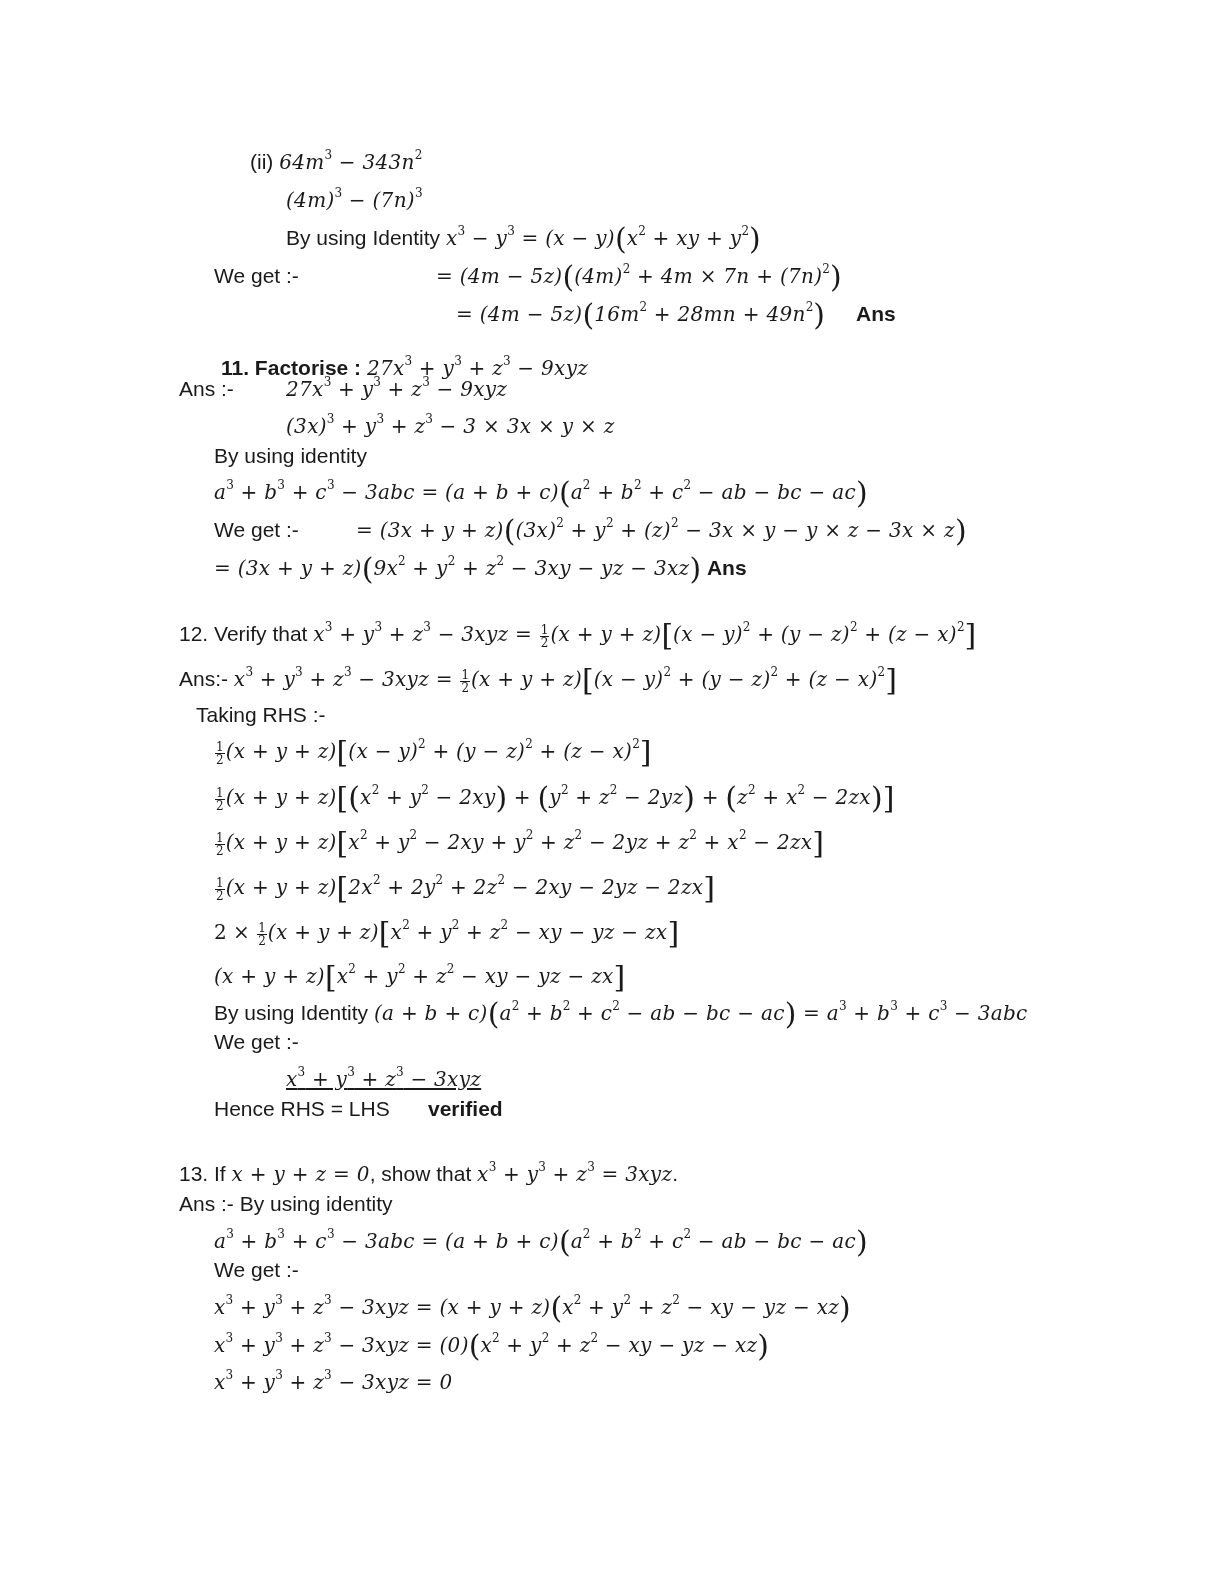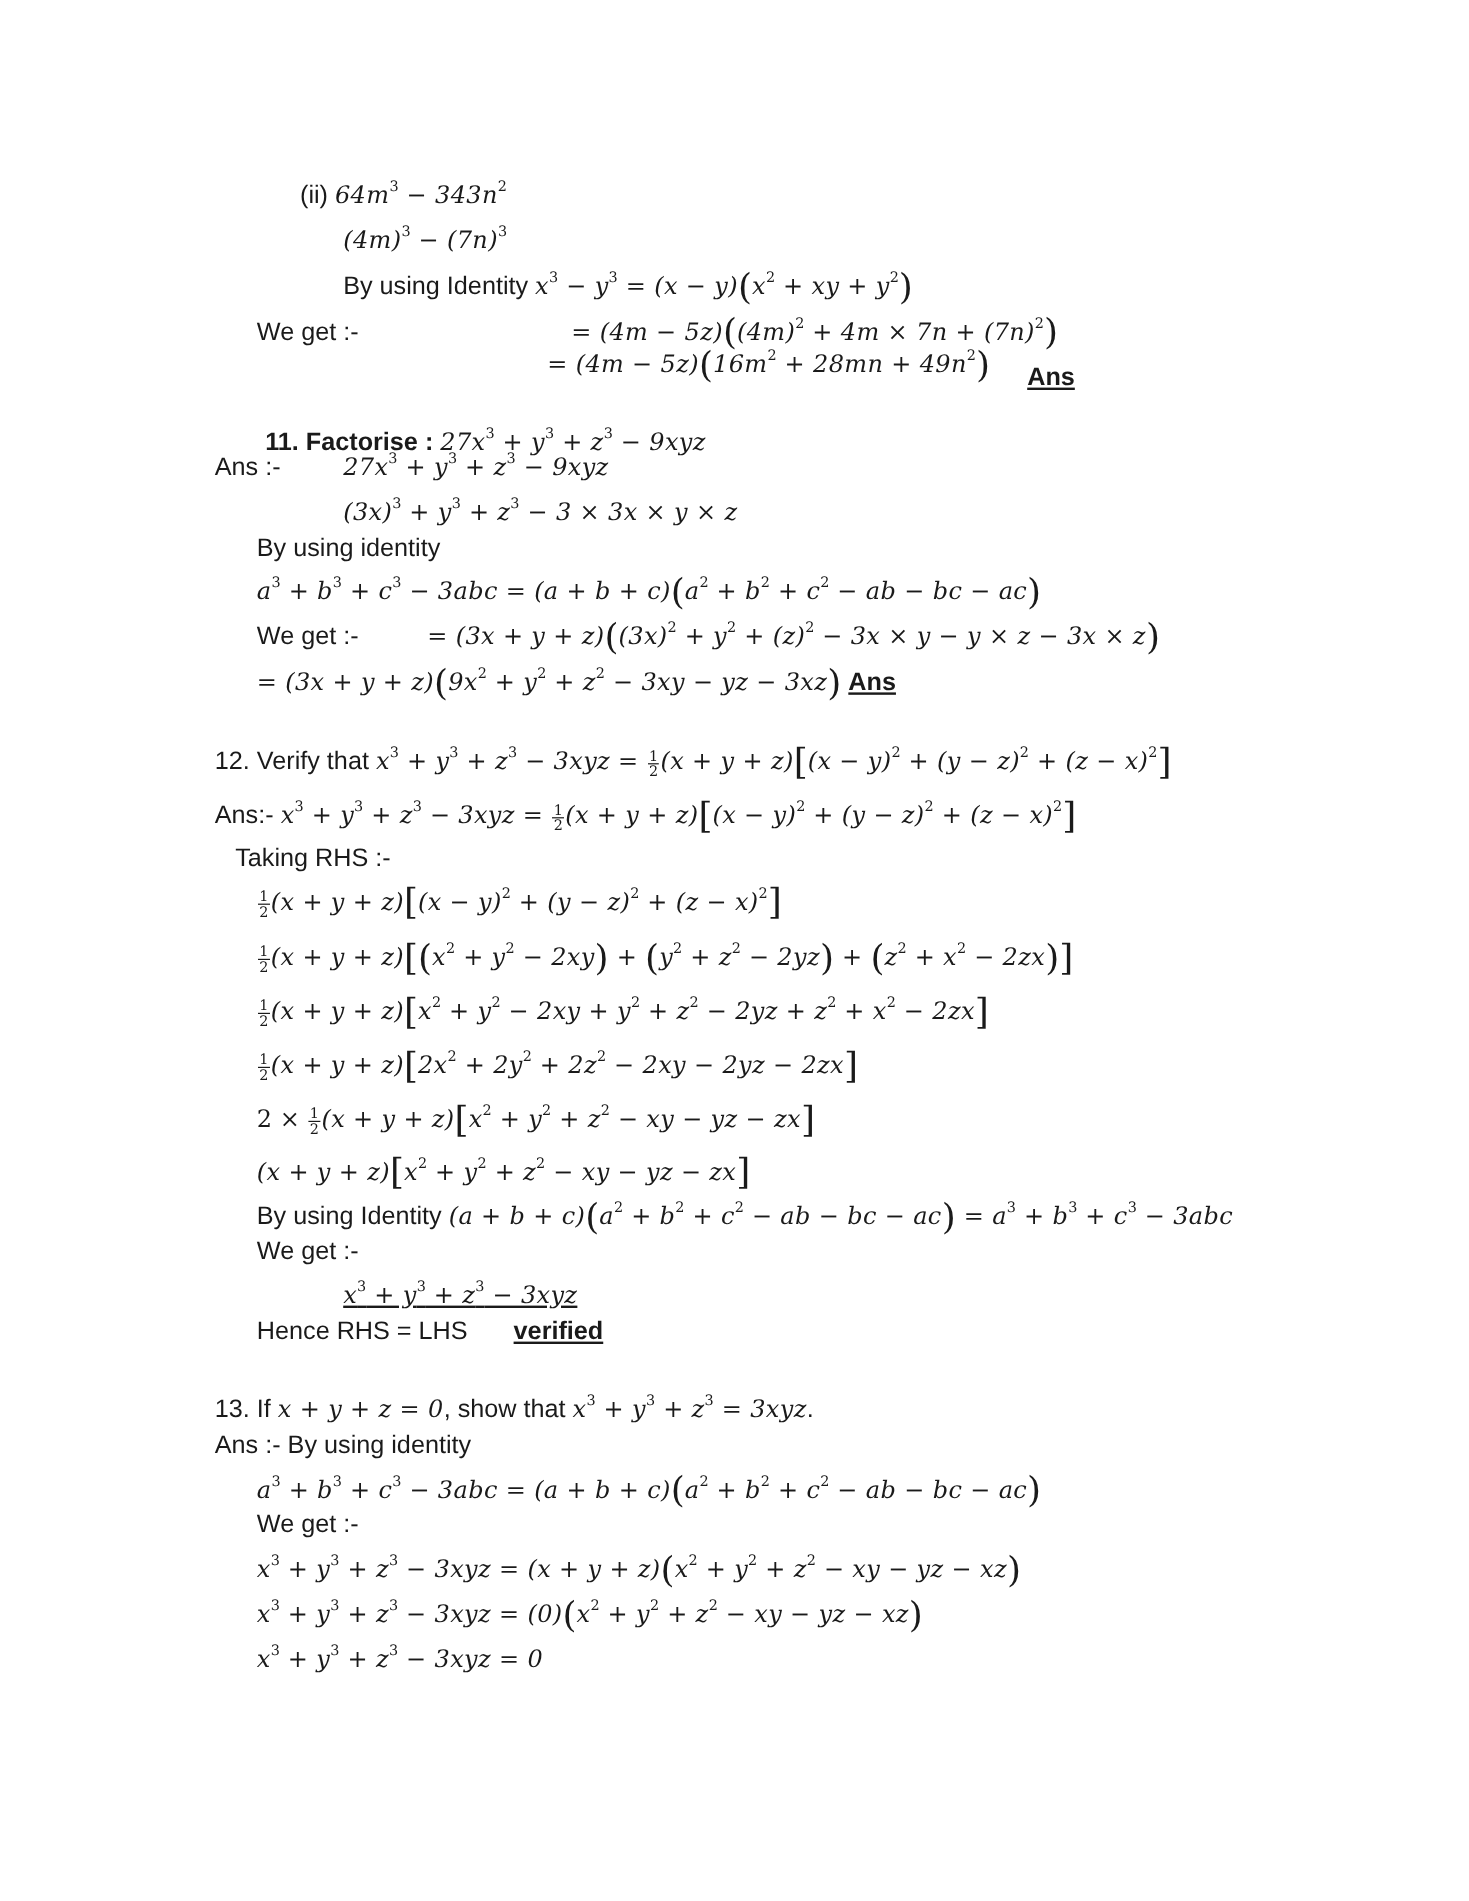--- a/index.html
+++ b/index.html
@@ -1,40 +1,40 @@
 <!DOCTYPE html>
 <html><head>
 <meta charset="utf-8">
 <style>
   html, body { margin: 0; padding: 0; background: #ffffff; }
   body { width: 1224px; height: 1584px; position: relative; overflow: hidden; color: #1a1a1a; }
   .page { position: absolute; left: 0; top: 0; width: 1180px; height: 1584px; }
   .line { position: absolute; white-space: nowrap; font-size: 21px; line-height: 28px; }
   .txt { font-family: "Liberation Sans", sans-serif; font-size: 21px; }
   .b { font-weight: bold; }
-  .u { text-decoration: underline; font-weight: bold; }
+  .u { font-weight: bold; }
   .m { font-family: "DejaVu Serif", serif; font-style: italic; font-size: 20px; letter-spacing: 0.3px; }
   .mr { font-family: "DejaVu Serif", serif; font-size: 20px; }
   sup { font-family: "DejaVu Serif", serif; font-style: normal; font-size: 12px; position: relative; top: -2px; vertical-align: super; line-height: 0; }
   .frac { display: inline-block; vertical-align: middle; text-align: center; font-family: "DejaVu Serif", serif; font-size: 12px; line-height: 12px; margin: 0 1px; }
   .frac .num { display: block; border-bottom: 1px solid #1a1a1a; padding: 0 1px; }
   .frac .den { display: block; }
   .big { font-family: "DejaVu Serif", serif; font-size: 30px; font-style: normal; vertical-align: -4px; line-height: 0; font-weight: 200; }
 </style>
 </head>
 <body>
 
 <div class="page" id="page">
     <div>
       <div class="line" style="left: 250px; top: 148px;"><span class="txt">(ii) </span><span class="m">64m</span><sup>3</sup><span class="m"> − 343n</span><sup>2</sup></div>
       <div class="line" style="left: 286px; top: 186px;"><span class="m">(4m)</span><sup>3</sup><span class="m"> − (7n)</span><sup>3</sup></div>
       <div class="line" style="left: 286px; top: 224px;"><span class="txt">By using Identity </span><span class="m">x</span><sup>3</sup><span class="m"> − y</span><sup>3</sup><span class="m"> = (x − y)</span><span class="big">(</span><span class="m">x</span><sup>2</sup><span class="m"> + xy + y</span><sup>2</sup><span class="big">)</span></div>
       <div class="line" style="left: 214px; top: 262px;"><span class="txt">We get :-</span></div>
-      <div class="line" style="left: 476px; top: 262px;"><span class="m">= (4m − 5z)</span><span class="big">(</span><span class="m">(4m)</span><sup>2</sup><span class="m"> + 4m × 7n + (7n)</span><sup>2</sup><span class="big">)</span></div>
-      <div class="line" style="left: 456px; top: 289px;"><span class="m">= (4m − 5z)</span><span class="big">(</span><span class="m">16m</span><sup>2</sup><span class="m"> + 28mn + 49n</span><sup>2</sup><span class="big">)</span></div>
+      <div class="line" style="left: 436px; top: 262px;"><span class="m">= (4m − 5z)</span><span class="big">(</span><span class="m">(4m)</span><sup>2</sup><span class="m"> + 4m × 7n + (7n)</span><sup>2</sup><span class="big">)</span></div>
+      <div class="line" style="left: 456px; top: 300px;"><span class="m">= (4m − 5z)</span><span class="big">(</span><span class="m">16m</span><sup>2</sup><span class="m"> + 28mn + 49n</span><sup>2</sup><span class="big">)</span></div>
       <div class="line" style="left: 856px; top: 300px;"><span class="txt u">Ans</span></div>
     </div>
     <div>
       <div class="line" style="left: 179px; top: 354px; margin-left: 42px;"><span class="txt b">11. Factorise : </span><span class="m">27x</span><sup>3</sup><span class="m"> + y</span><sup>3</sup><span class="m"> + z</span><sup>3</sup><span class="m"> − 9xyz</span></div>
       <div class="line" style="left: 179px; top: 375px;"><span class="txt">Ans :-</span></div>
       <div class="line" style="left: 286px; top: 375px; text-align: center;"><span class="m">27x</span><sup>3</sup><span class="m"> + y</span><sup>3</sup><span class="m"> + z</span><sup>3</sup><span class="m"> − 9xyz</span></div>
       <div class="line" style="left: 286px; top: 412px;"><span class="m">(3x)</span><sup>3</sup><span class="m"> + y</span><sup>3</sup><span class="m"> + z</span><sup>3</sup><span class="m"> − 3 × 3x × y × z</span></div>
       <div class="line" style="left: 214px; top: 442px;"><span class="txt">By using identity</span></div>
       <div class="line" style="left: 214px; top: 478px;"><span class="m">a</span><sup>3</sup><span class="m"> + b</span><sup>3</sup><span class="m"> + c</span><sup>3</sup><span class="m"> − 3abc = (a + b + c)</span><span class="big">(</span><span class="m">a</span><sup>2</sup><span class="m"> + b</span><sup>2</sup><span class="m"> + c</span><sup>2</sup><span class="m"> − ab − bc − ac</span><span class="big">)</span></div>
       <div class="line" style="left: 214px; top: 516px;"><span class="txt">We get :-</span></div>

